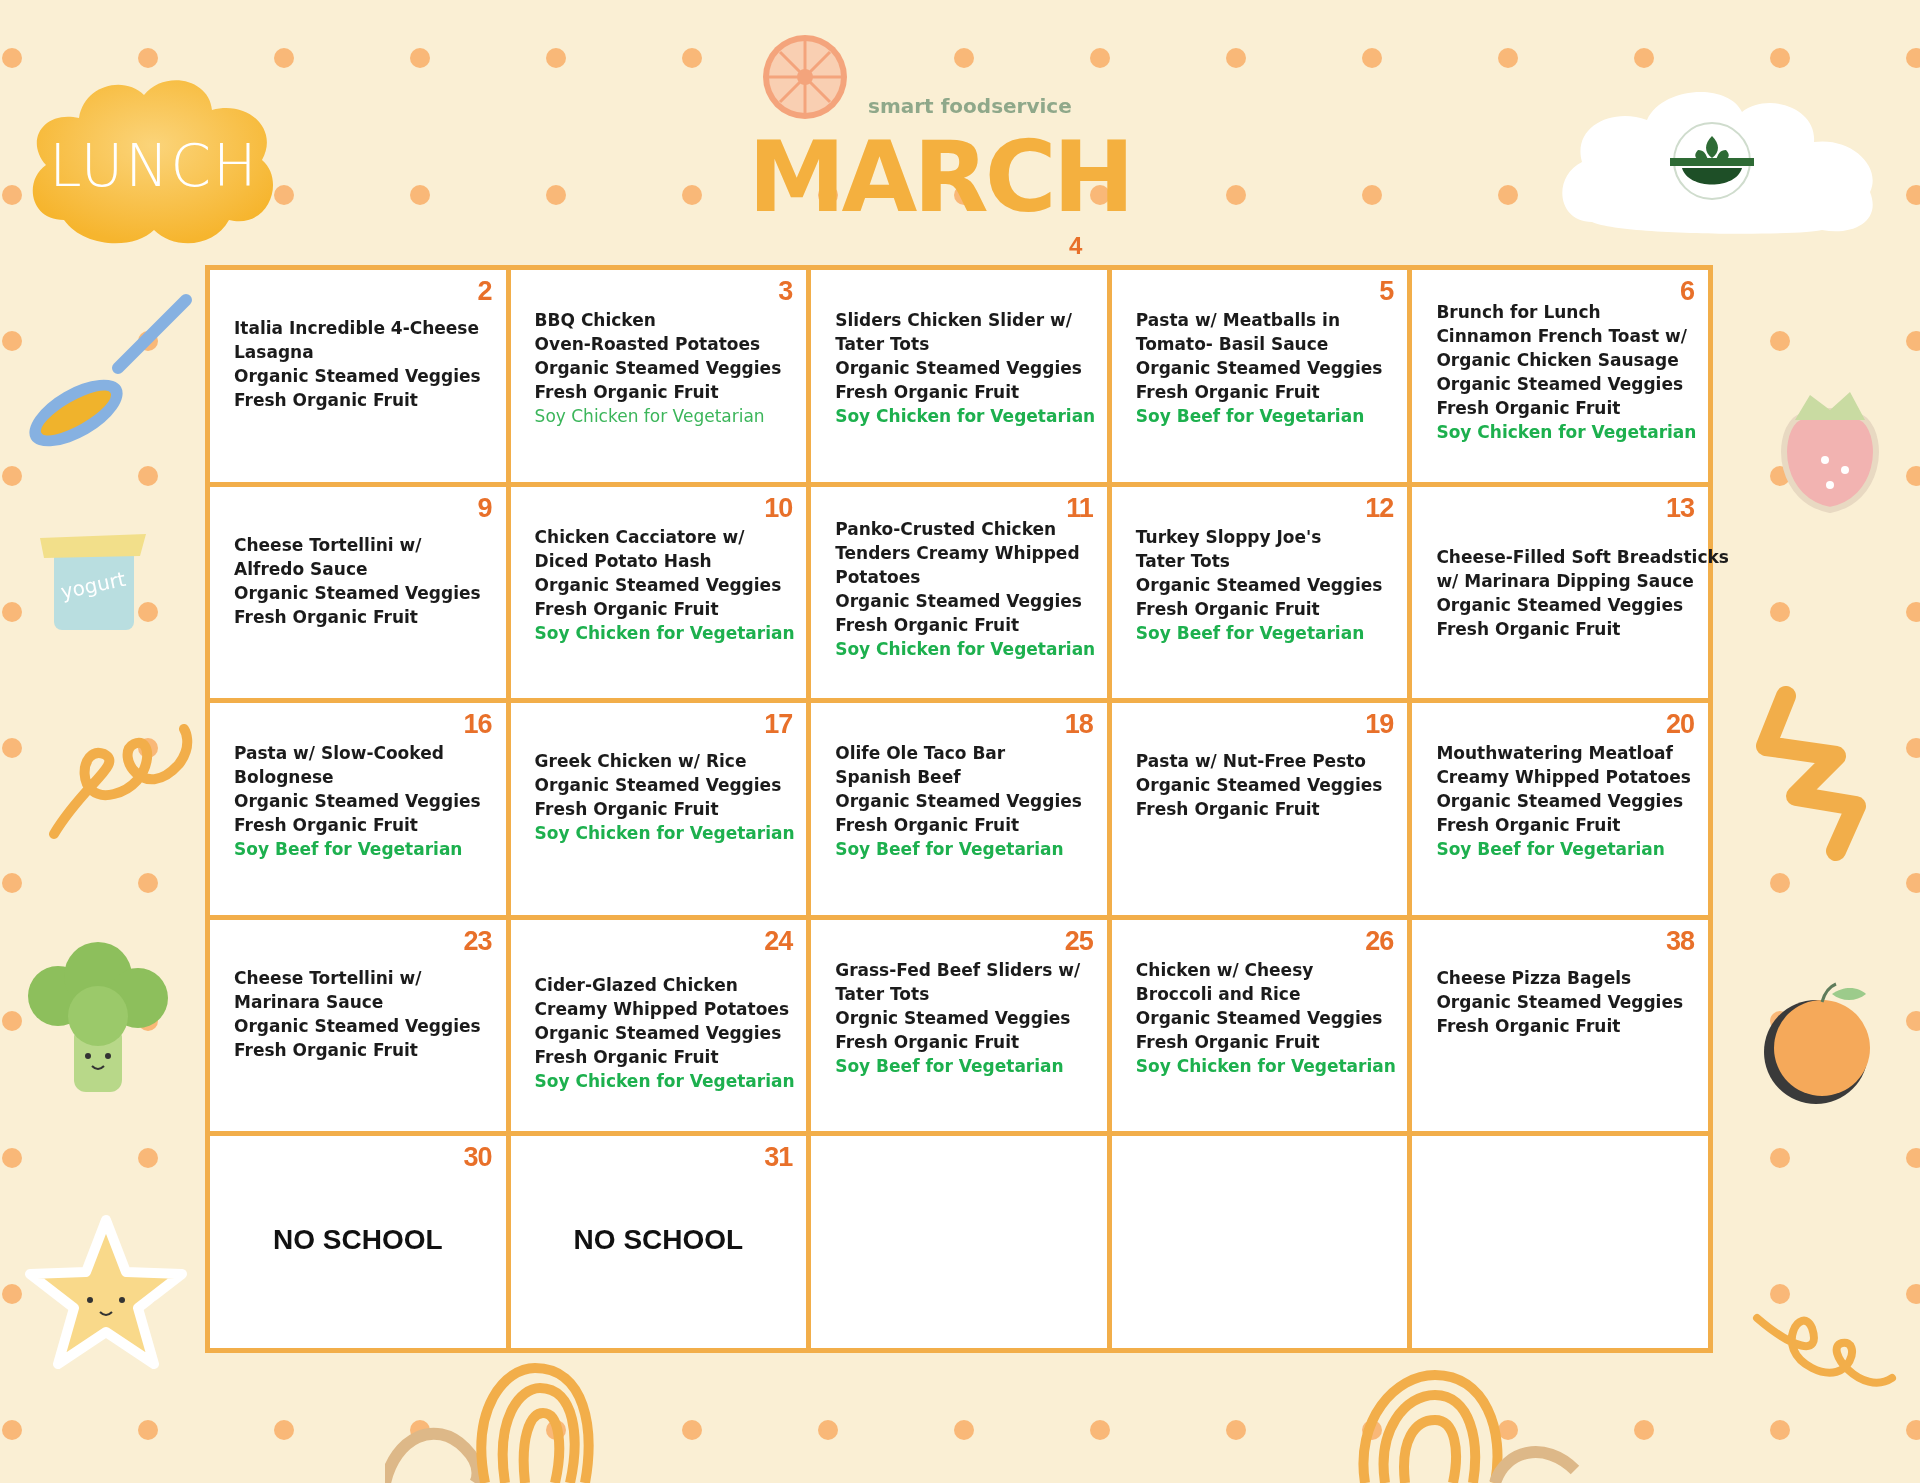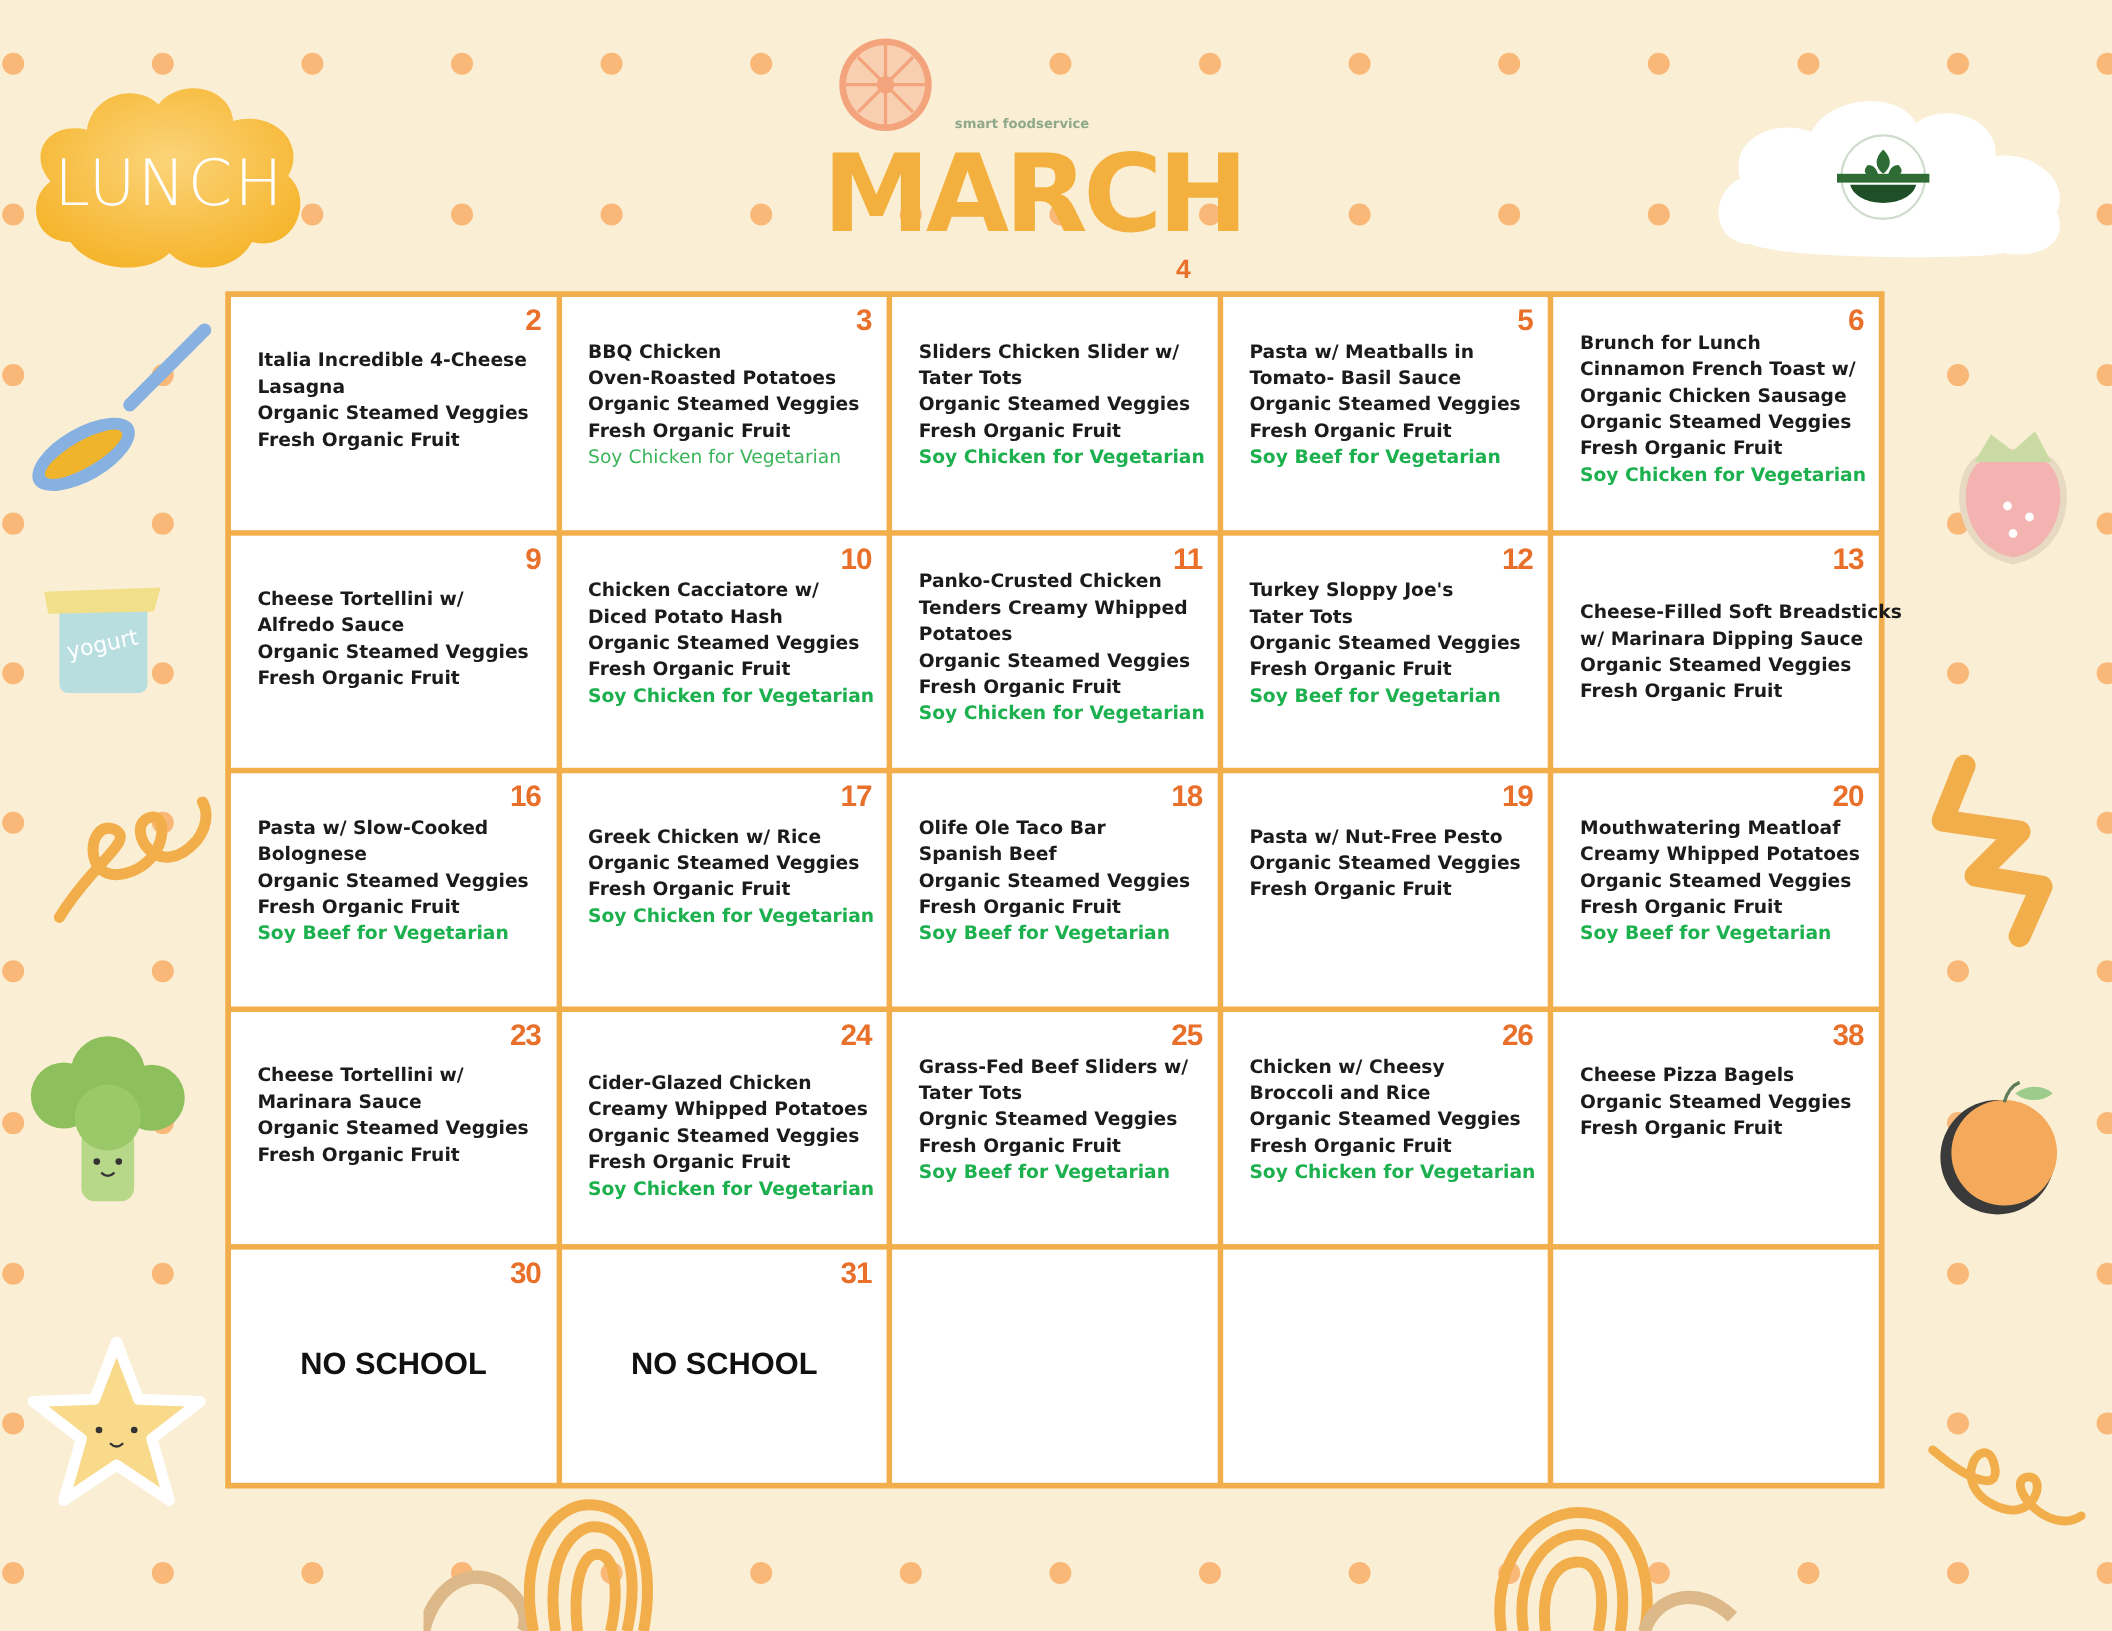--- a/index.html
+++ b/index.html
@@ -16,21 +16,21 @@
     position: absolute; left: 0; right: 0; top: 62px; text-align: center;
     font-family: "DejaVu Sans", sans-serif; font-size: 58px; color: #fff; letter-spacing: 2px; font-weight: 300;
   }
 
   .logo { position: absolute; left: 760px; top: 30px; width: 330px; height: 100px; }
   .logo .wordmark { position: absolute; left: 25px; top: 8px; font-size: 54px; font-weight: bold; letter-spacing: -2px;
      font-family: "DejaVu Sans", sans-serif; }
   .logo .organic { color: #5E7B5B; }
   .logo .life { color: #F09A6A; }
   .logo .reg { font-size: 12px; color: #F09A6A; vertical-align: top; position: relative; top: 10px; }
-  .logo .tag { position: absolute; left: 108px; top: 75px; font-size: 12px; font-weight: bold; color: #8FA88A;
+  .logo .tag { position: absolute; left: 108px; top: 64px; font-size: 20px; font-weight: bold; color: #8FA88A;
      font-family: "DejaVu Sans", sans-serif; }
   .orange-slice { position: absolute; left: 0; top: 2px; width: 90px; height: 90px; }
 
   .month-title {
     position: absolute; left: 748px; top: 128px; width: 340px; text-align: center;
     font-family: "DejaVu Sans", sans-serif; font-weight: bold; font-size: 98px; color: #F4B03F; letter-spacing: -4px; line-height: 1;
   }
   .stray-four { position: absolute; left: 1069px; top: 232px; font-size: 24px; font-weight: bold; color: #E8702A;
      font-family: "Liberation Sans Narrow", "Liberation Sans", sans-serif; }
 

